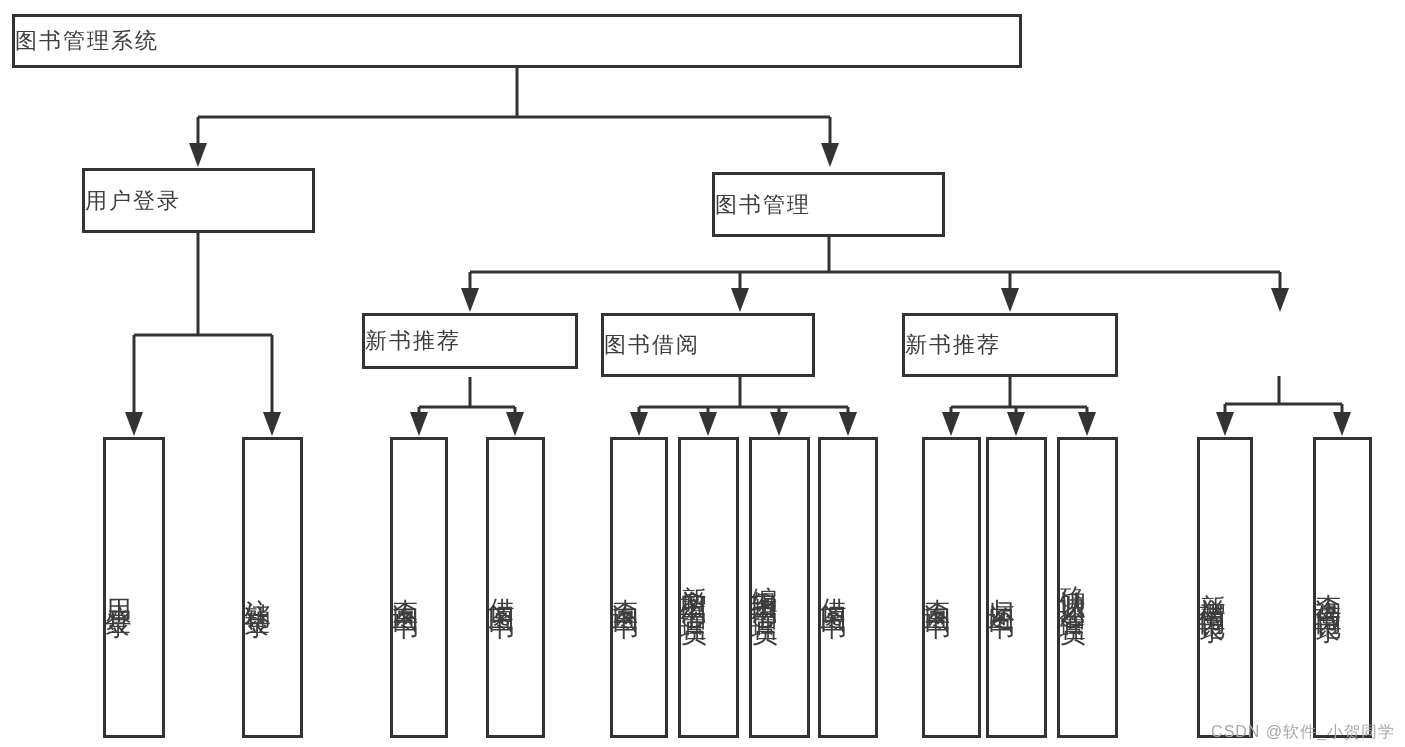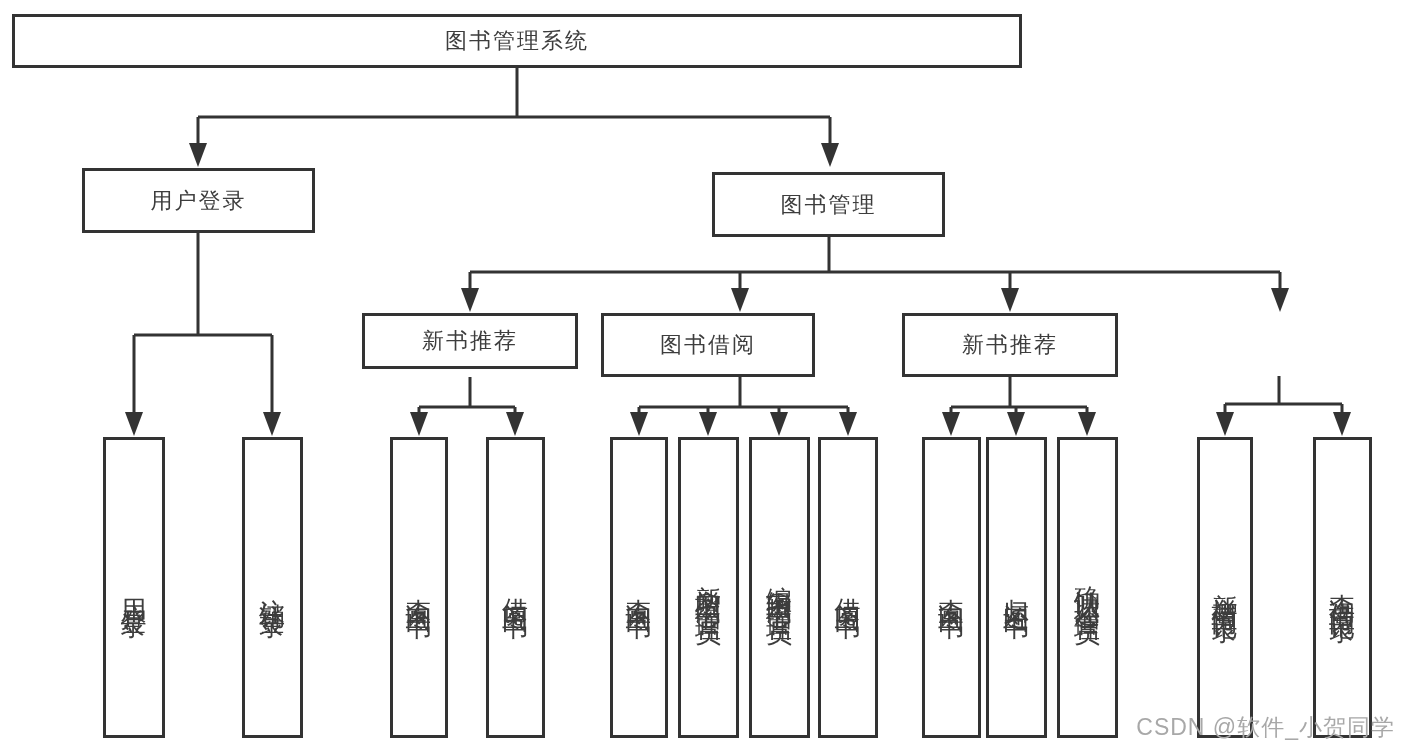--- a/index.html
+++ b/index.html
@@ -9,31 +9,31 @@
     width: 1405px; height: 747px; overflow: hidden;
   }
   .canvas {
     position: relative; width: 1405px; height: 747px; background: #ffffff;
   }
   .connectors { position: absolute; left: 0; top: 0; }
   .connectors path { stroke: #333333; stroke-width: 3; fill: none; }
   .connectors polygon { fill: #333333; stroke: none; }
   .node {
     position: absolute; border: 3px solid #333333; background: #ffffff;
-    display: flex; align-items: center; justify-content: center;
+    display: flex; align-items: center; 
     color: #3d3d3d;
   }
   .h-label { font-size: 22px; letter-spacing: 2px; white-space: nowrap; }
   .leaf .v-label {
     writing-mode: vertical-rl; text-orientation: mixed;
     font-size: 26px; letter-spacing: 5px; line-height: 1; white-space: nowrap;
   }
   .watermark {
     position: absolute; right: 10px; bottom: 4px;
-    font-size: 23px; color: #a8a8a8; letter-spacing: 1px; white-space: nowrap;
+    font-size: 16px; color: #a8a8a8; letter-spacing: 1px; white-space: nowrap;
   }
 </style>
 </head>
 <body>
 
 <div class="canvas">
 
   <svg class="connectors" width="1405" height="747" viewBox="0 0 1405 747">
     <g>
       <path d="M517,68 V117 M198,117 H830 M198,117 V147 M830,117 V147"></path>

